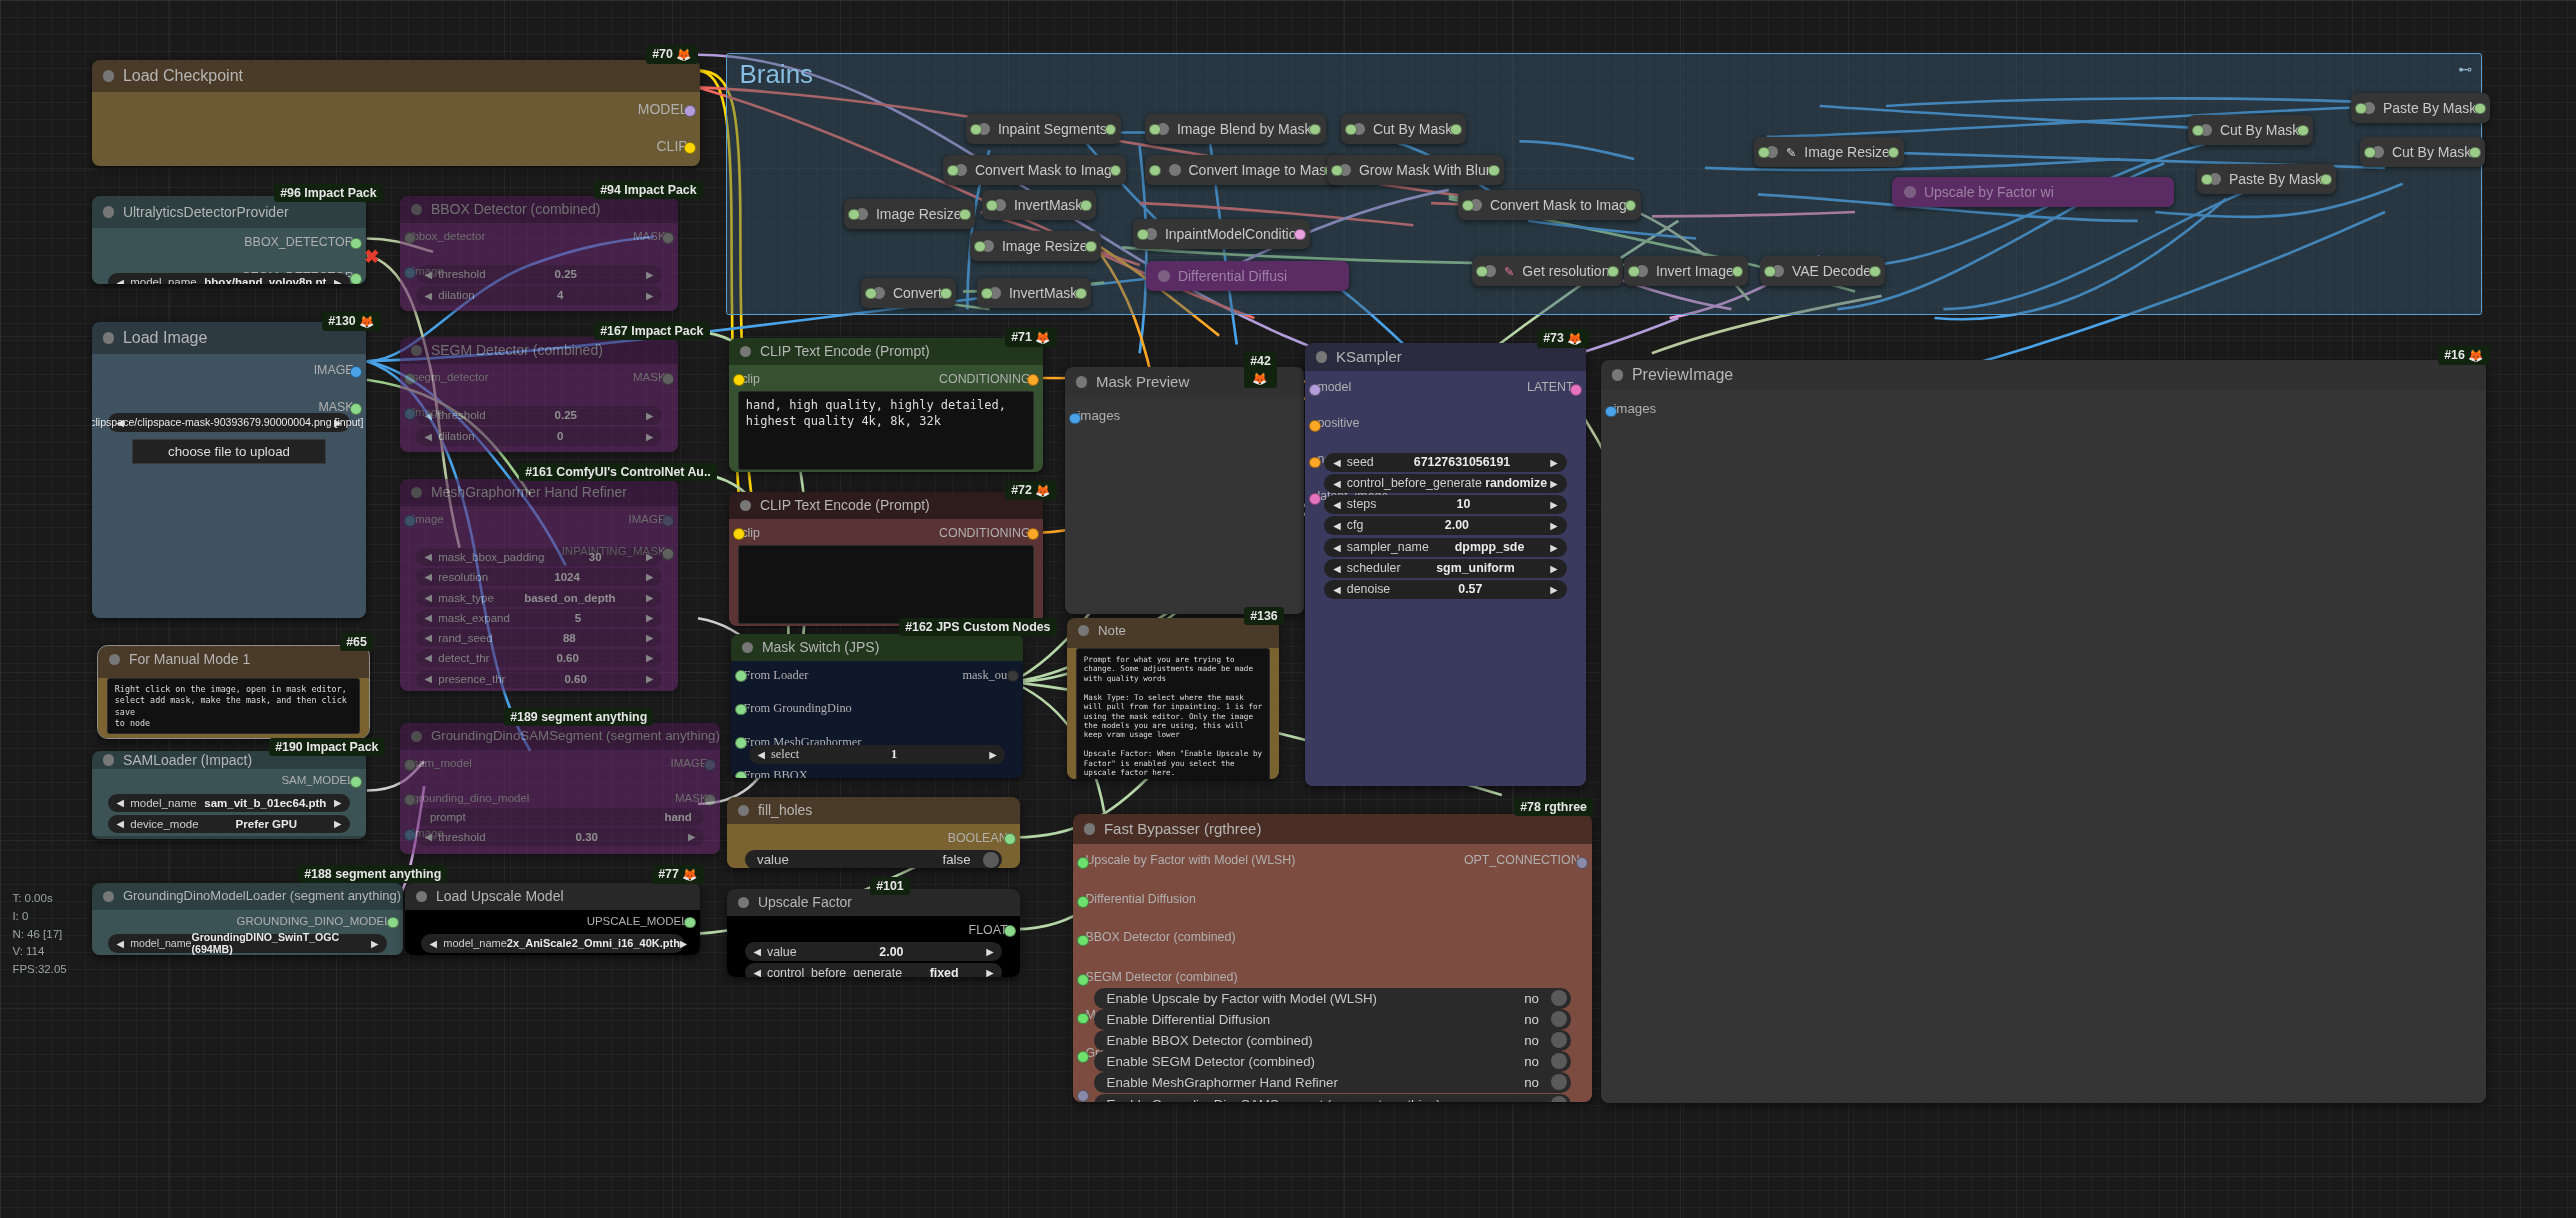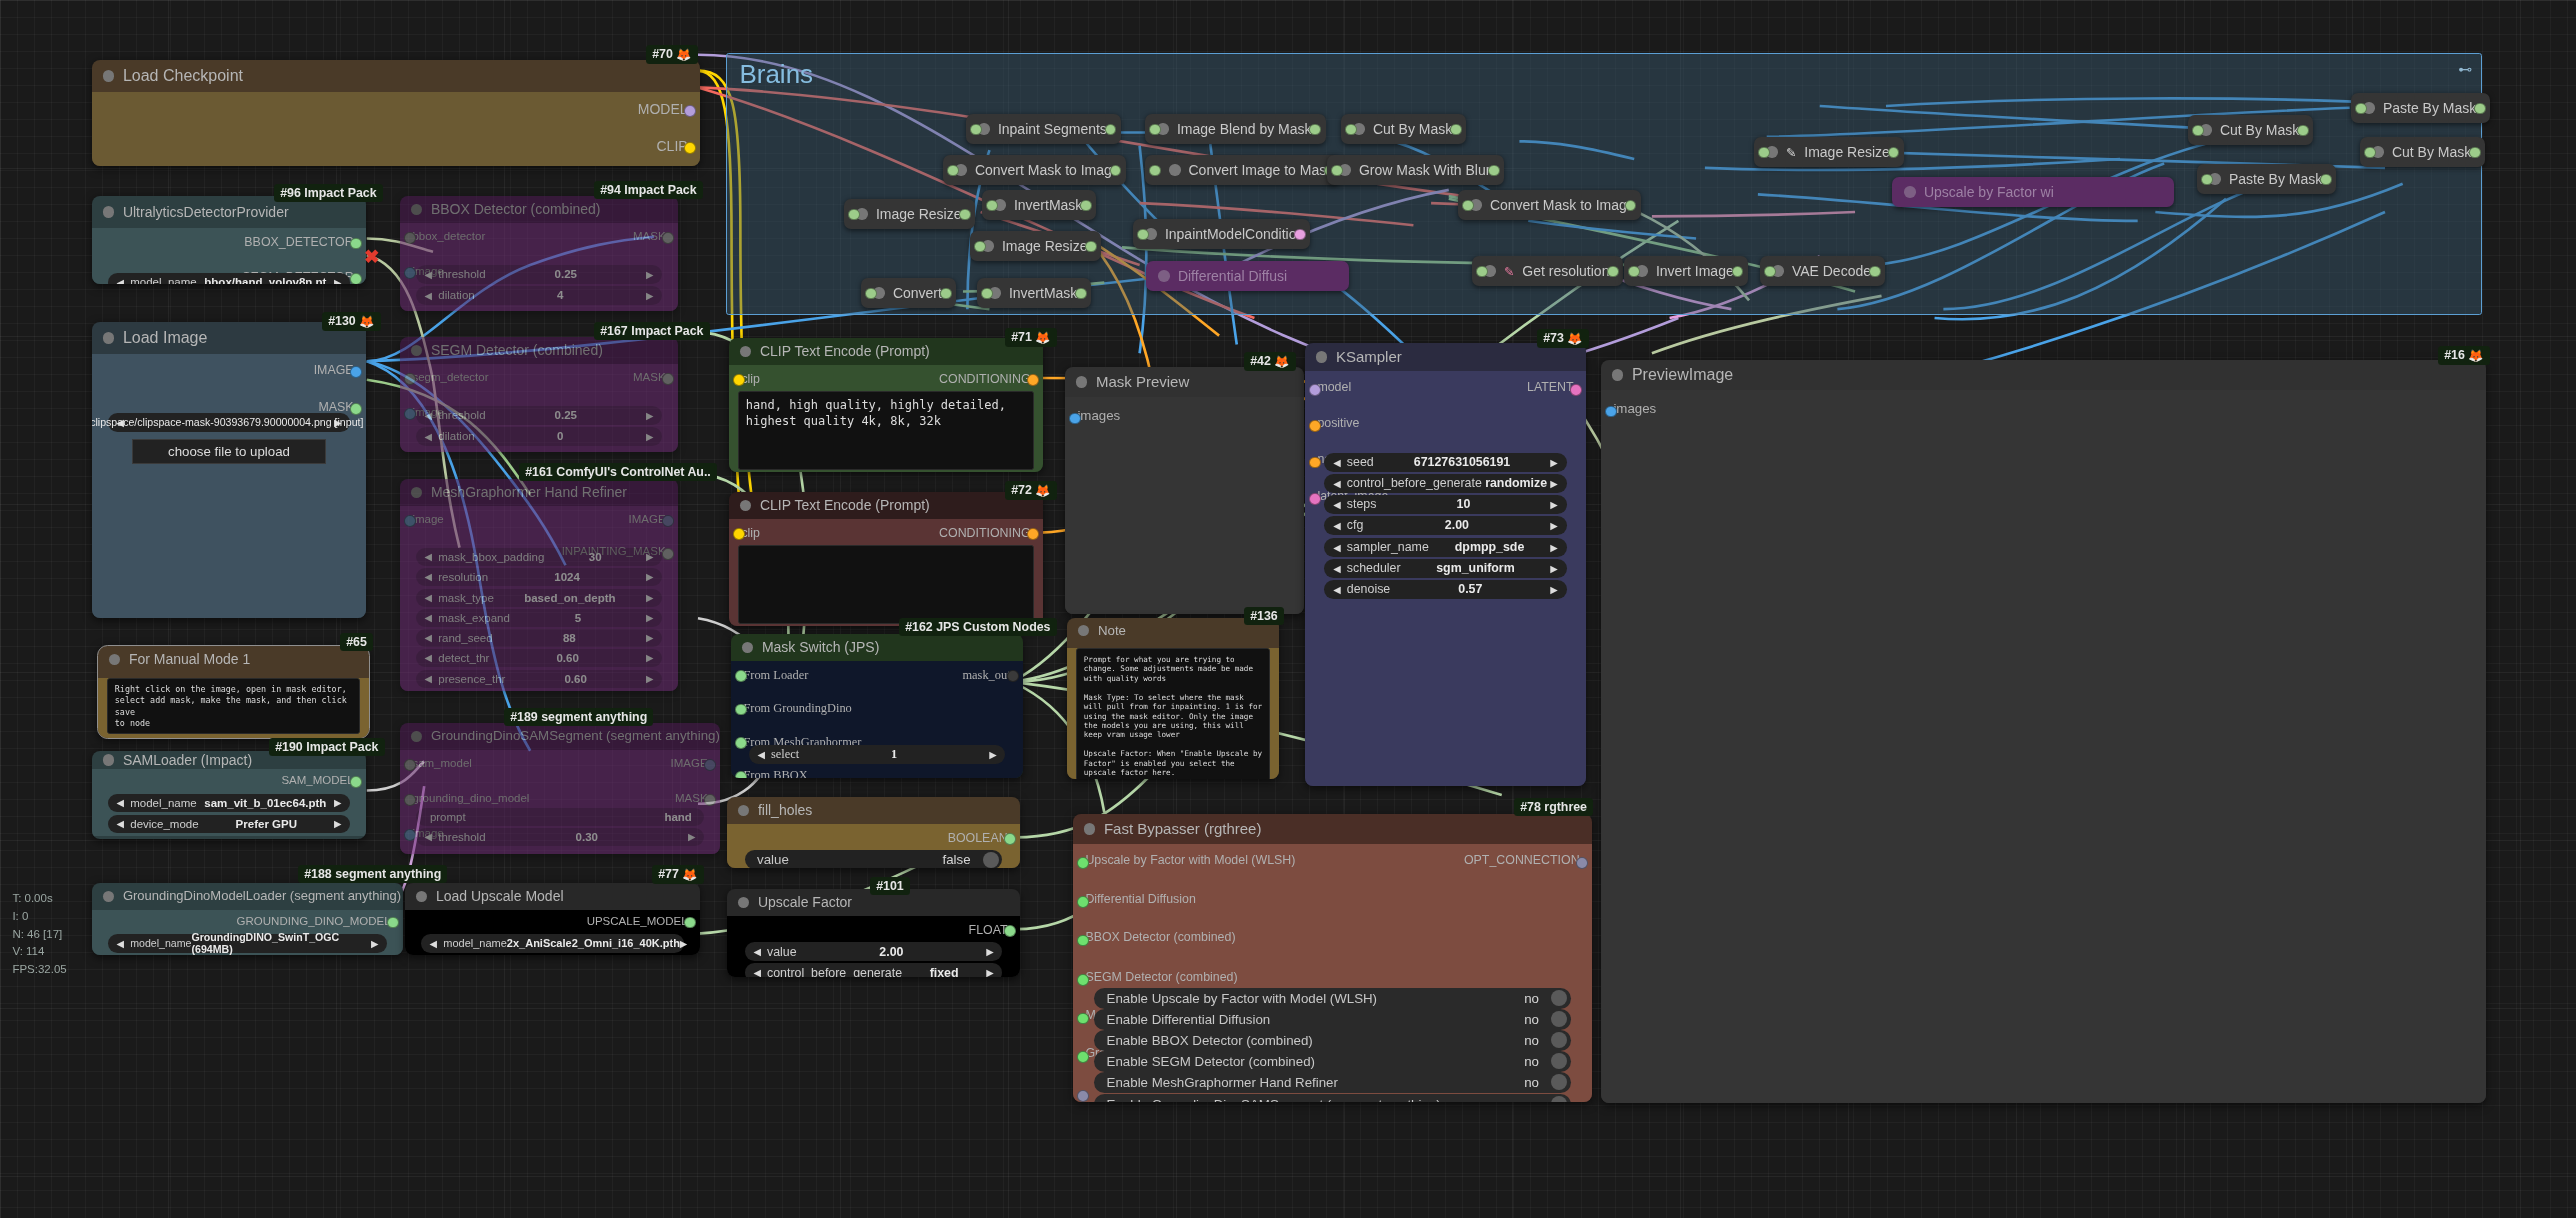--- a/index.html
+++ b/index.html
@@ -682,21 +682,21 @@
           <span class="wname">
             <span class="arrow">◀</span>
             <span>control_before_generate</span>
           </span>
           <span class="wval">fixed</span>
           <span class="arrow">▶</span>
         </div>
     </div>
   </div>
 
-  <div class="badge" style="left:1244px;top:352px;">
+  <div class="badge" style="left:1244px;top:352px;flex-direction:column;">
       <span>#42</span>
       <span class="fox">🦊</span>
     </div>
   <div class="node" style="left:1065px;top:367px;width:239px;height:247px;background:#313131;">
     <div class="title" style="height:30px;line-height:30px;">
         <span class="dot"></span>
         <span style="font-size:15px">Mask Preview</span>
       </div>
     <div class="body" style="background:#353535;height:217px;">
       <div class="slot" style="top:7px;">

